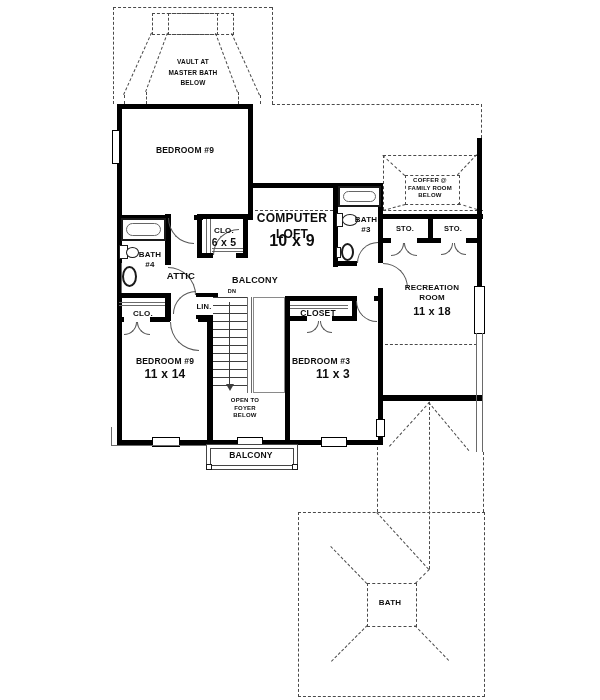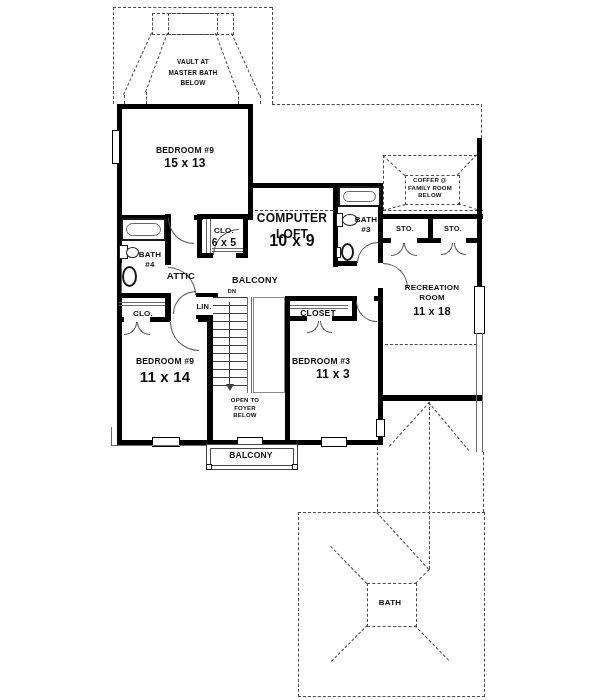--- a/index.html
+++ b/index.html
@@ -183,21 +183,20 @@
     </i>
   <i class="bx" style="left:336px;top:213px;width:7px;height:14px"></i>
   <i class="ell1" style="left:342px;top:214px;width:16px;height:12px"></i>
   <i class="bx" style="left:336px;top:247px;width:5px;height:11px"></i>
   <i class="ell" style="left:341px;top:243px;width:13px;height:18px"></i>
 
   <div class="lbl" style="left:143px;top:57px;width:100px;font-size:6.5px;line-height:1.65">VAULT AT
 MASTER BATH
 BELOW</div>
   <div class="lbl" style="left:125px;top:145px;width:120px;font-size:8.5px">BEDROOM #9</div>
-  <div class="lbl" style="left:125px;top:156px;width:120px;font-size:12px">15 x 13</div>
   <div class="lbl" style="left:250px;top:211px;width:84px;font-size:12px">COMPUTER
 LOFT</div>
   <div class="lbl" style="left:250px;top:231px;width:84px;font-size:16px">10 x 9</div>
   <div class="lbl" style="left:346px;top:215px;width:40px;font-size:8px">BATH
 #3</div>
   <div class="lbl" style="left:386px;top:224px;width:38px;font-size:7.5px">STO.</div>
   <div class="lbl" style="left:434px;top:224px;width:38px;font-size:7.5px">STO.</div>
   <div class="lbl" style="left:398px;top:177px;width:64px;font-size:6px;line-height:1.25">COFFER @
 FAMILY ROOM
 BELOW</div>
@@ -208,21 +207,21 @@
 #4</div>
   <div class="lbl" style="left:206px;top:226px;width:36px;font-size:8px">CLO.</div>
   <div class="lbl" style="left:202px;top:236px;width:44px;font-size:10.5px">6 x 5</div>
   <div class="lbl" style="left:151px;top:270px;width:60px;font-size:9.5px">ATTIC</div>
   <div class="lbl" style="left:215px;top:275px;width:80px;font-size:9px">BALCONY</div>
   <div class="lbl" style="left:224px;top:288px;width:16px;font-size:5.5px">DN</div>
   <div class="lbl" style="left:190px;top:302px;width:28px;font-size:7.5px">LIN.</div>
   <div class="lbl" style="left:123px;top:309px;width:40px;font-size:8px">CLO.</div>
   <div class="lbl" style="left:288px;top:308px;width:60px;font-size:8.5px">CLOSET</div>
   <div class="lbl" style="left:110px;top:356px;width:110px;font-size:8.5px">BEDROOM #9</div>
-  <div class="lbl" style="left:110px;top:367px;width:110px;font-size:15px">11 x 14</div>
+  <div class="lbl" style="left:110px;top:367px;width:110px;font-size:12px">11 x 14</div>
   <div class="lbl" style="left:268px;top:356px;width:106px;font-size:8.5px">BEDROOM #3</div>
   <div class="lbl" style="left:280px;top:367px;width:106px;font-size:12px">11 x 3</div>
   <div class="lbl" style="left:221px;top:397px;width:48px;font-size:6px;line-height:1.25">OPEN TO
 FOYER
 BELOW</div>
   <div class="lbl" style="left:211px;top:450px;width:80px;font-size:8.5px">BALCONY</div>
   <div class="lbl" style="left:363px;top:598px;width:54px;font-size:8px">BATH</div>
 
 </div>
 

